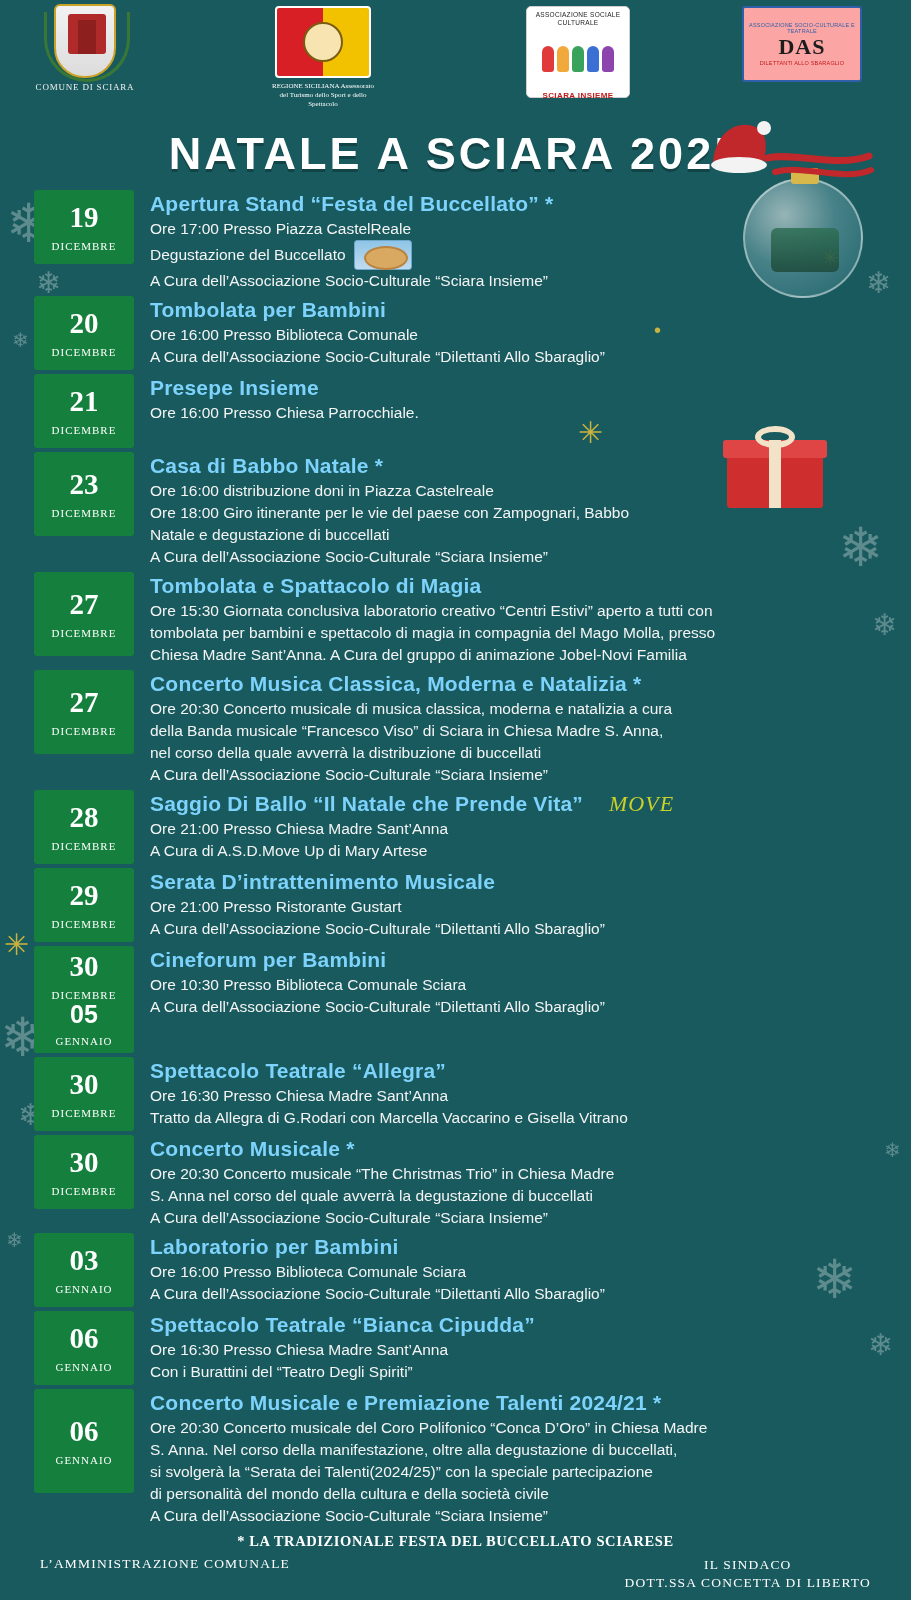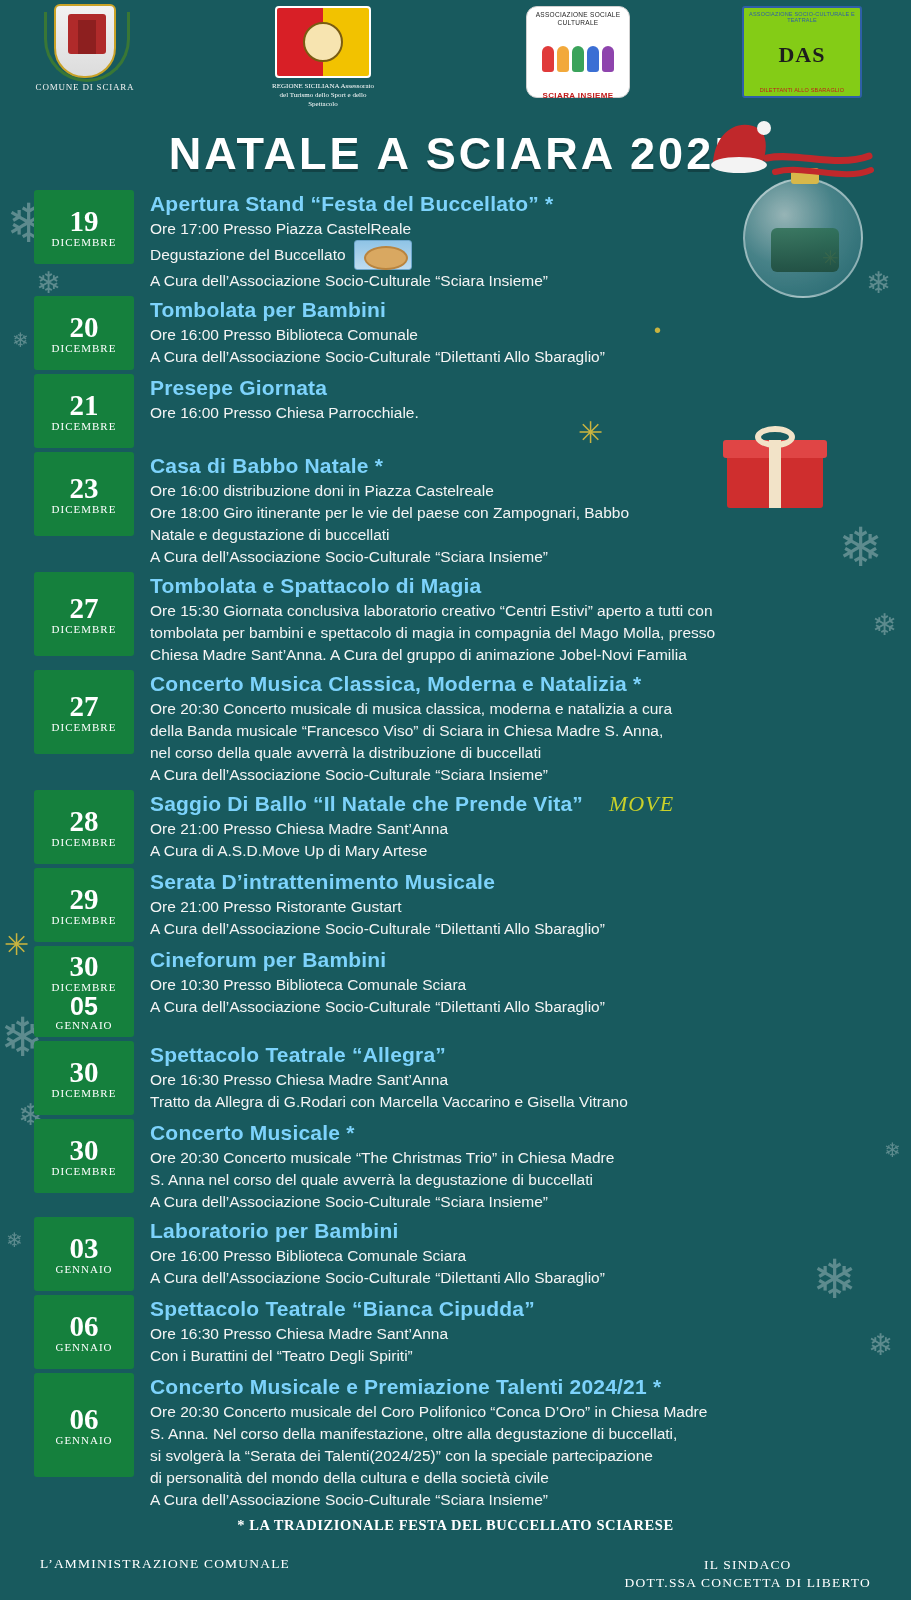--- a/index.html
+++ b/index.html
@@ -76,35 +76,35 @@
     width:40px;height:40px;border-radius:50%;
     background:#f7e4b0; border:2px solid #7a5c12;
   }
   .regione-caption {
     font-family:"Liberation Serif", serif;
     font-size:7px; line-height:1.25; margin-top:4px; color:#ffffff;
   }
 
   .sciara-box {
     width: 104px; height: 92px; margin: 0 auto;
-    background: #ffffff; border: 1px solid #cfcfcf; border-radius: 11px;
+    background: #ffffff; border: 1px solid #cfcfcf; border-radius: 5px;
     display:flex; flex-direction:column; align-items:center; justify-content:space-between;
     padding: 4px 3px;
     gap: 19px;
   }
   .sciara-top { font-size:6.5px; color:#1d1d1d; letter-spacing:.3px; text-align:center; line-height:1.2;}
   .people { display:flex; gap:3px; align-items:flex-end; }
   .person { width:12px; height:26px; border-radius:6px 6px 3px 3px; }
   .p1{background:#e03a3a}.p2{background:#f2a93b}.p3{background:#3aa35b}.p4{background:#3b6fd4}.p5{background:#8e44ad}
   .sciara-bot { font-size:8px; font-weight:bold; color:#c01b1b; letter-spacing:.4px;}
 
   .dil-box {
-    width: 120px; height: 92px; margin: 0 auto;
-    background:#84cc16; border:2px solid #2f5fa8; border-radius:3px;
-    display:flex; flex-direction:column; align-items:center; justify-content:space-between;
+    width: 120px; height: 76px; margin: 0 auto;
+    background:#fca5a5; border:2px solid #2f5fa8; border-radius:3px;
+    display:flex; flex-direction:column; align-items:center; justify-content:center;
     padding:3px 2px;
   }
   .dil-top{font-size:5.5px;color:#2f5fa8;letter-spacing:.2px;text-align:center;}
   .dil-mid{font-size:22px;font-weight:bold;color:#1d1d1d;font-family:"Liberation Serif",serif;letter-spacing:1px;}
   .dil-bot{font-size:5.5px;color:#c01b1b;letter-spacing:.2px;text-align:center;}
 
   
   .title {
     text-align: center;
     font-size: 45px;
@@ -150,21 +150,21 @@
   .datebox .d {
     font-family: "Liberation Serif", serif;
     font-size: 29px;
     font-weight: bold;
     line-height: 1.0;
   }
   .datebox .m {
     font-family: "Liberation Serif", serif;
     font-size: 11px;
     letter-spacing: 1px;
-    margin-top: 0;
+    margin-top: 8px;
   }
   .datebox.tall { min-height: 84px; }
   .datebox .d2 { font-family:Liberation Sans, sans-serif; font-size:25px; font-weight:bold; line-height:1; margin-top:1px;}
   .event { padding-top: 2px; flex: 1; }
   .event h3 {
     margin: 0 0 2px 0;
     font-size: 21px;
     font-weight: bold;
     letter-spacing: .2px;
     color: #7dd3fc;
@@ -345,21 +345,21 @@
       <p>A Cura dell’Associazione Socio-Culturale “Dilettanti Allo Sbaraglio”</p>
     </div>
   </div>
 
   <div class="row">
     <div class="datebox">
       <div class="d">21</div>
       <div class="m">DICEMBRE</div>
     </div>
     <div class="event">
-      <h3>Presepe Giornata</h3>
+      <h3>Presepe Insieme</h3>
       <p>Ore 16:00 Presso Chiesa Parrocchiale.</p>
     </div>
   </div>
 
   <div class="row">
     <div class="datebox tall">
       <div class="d">23</div>
       <div class="m">DICEMBRE</div>
     </div>
     <div class="event">

